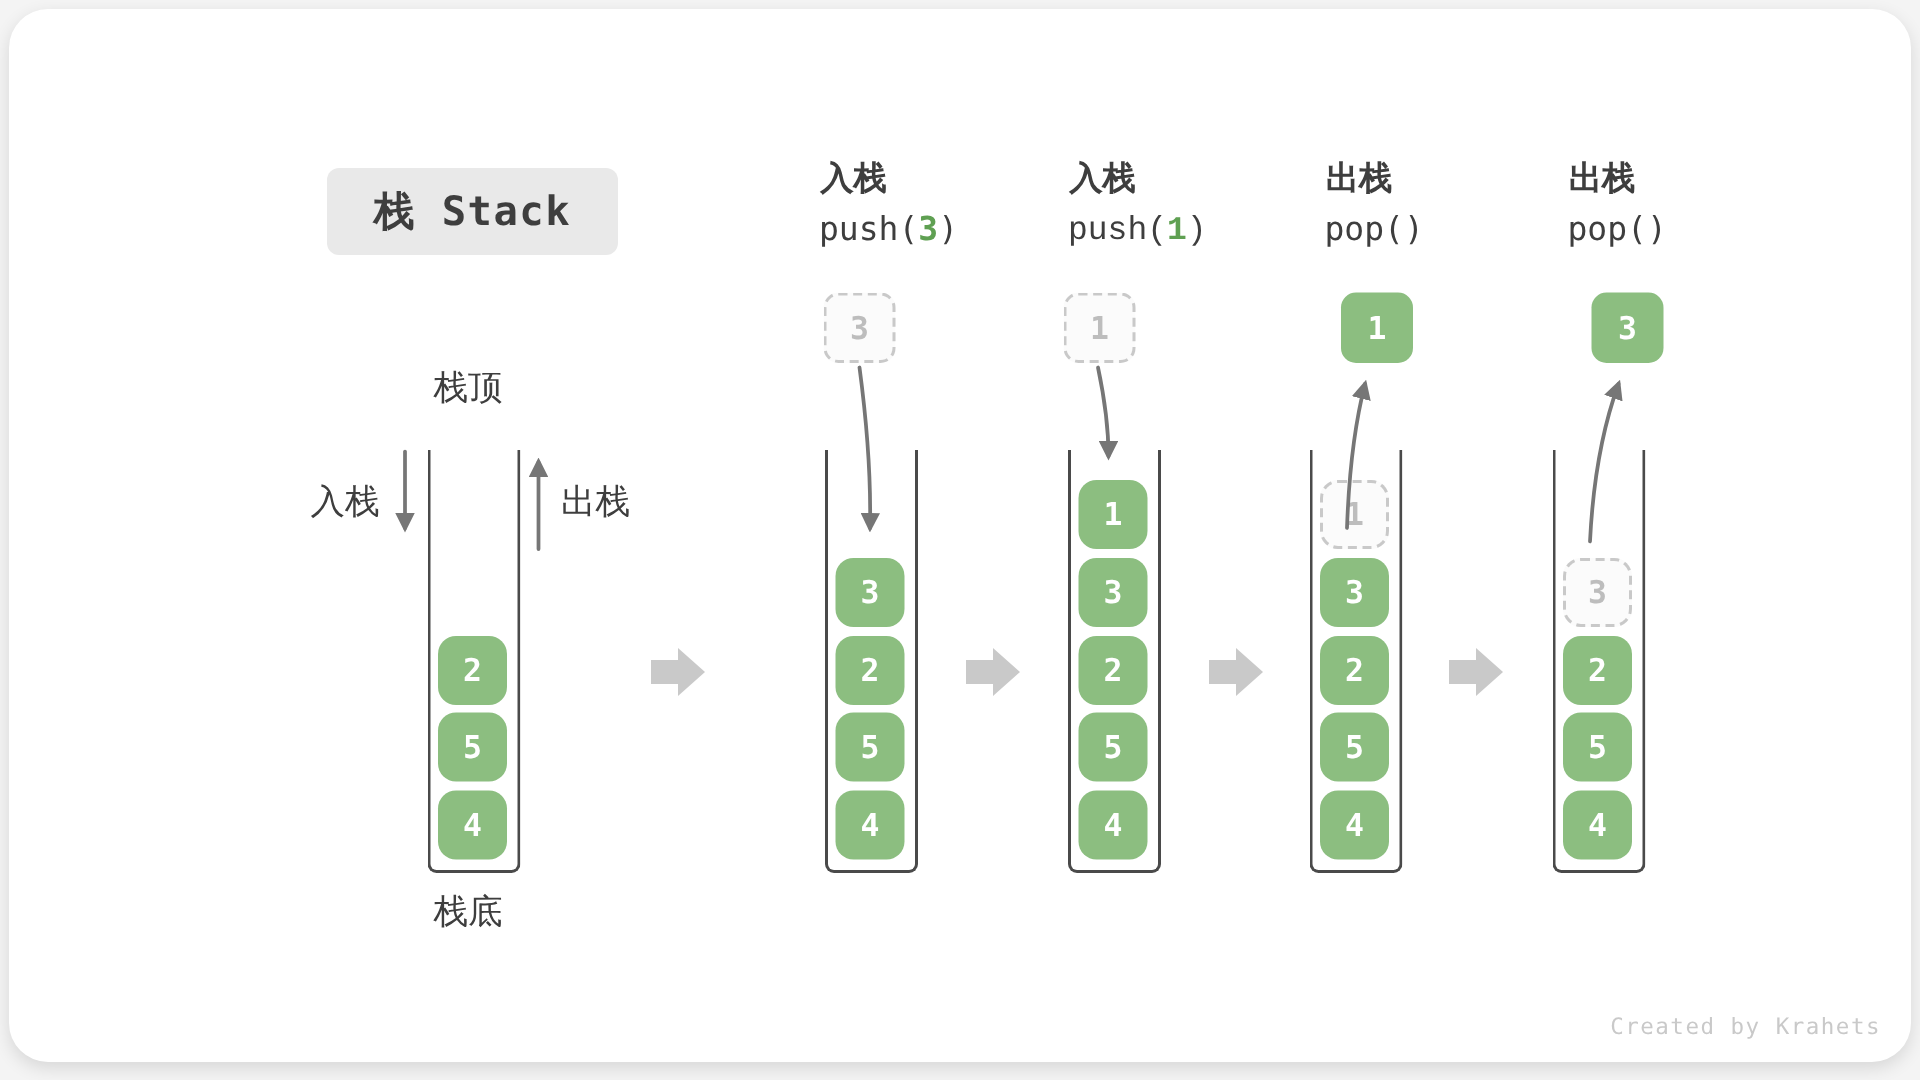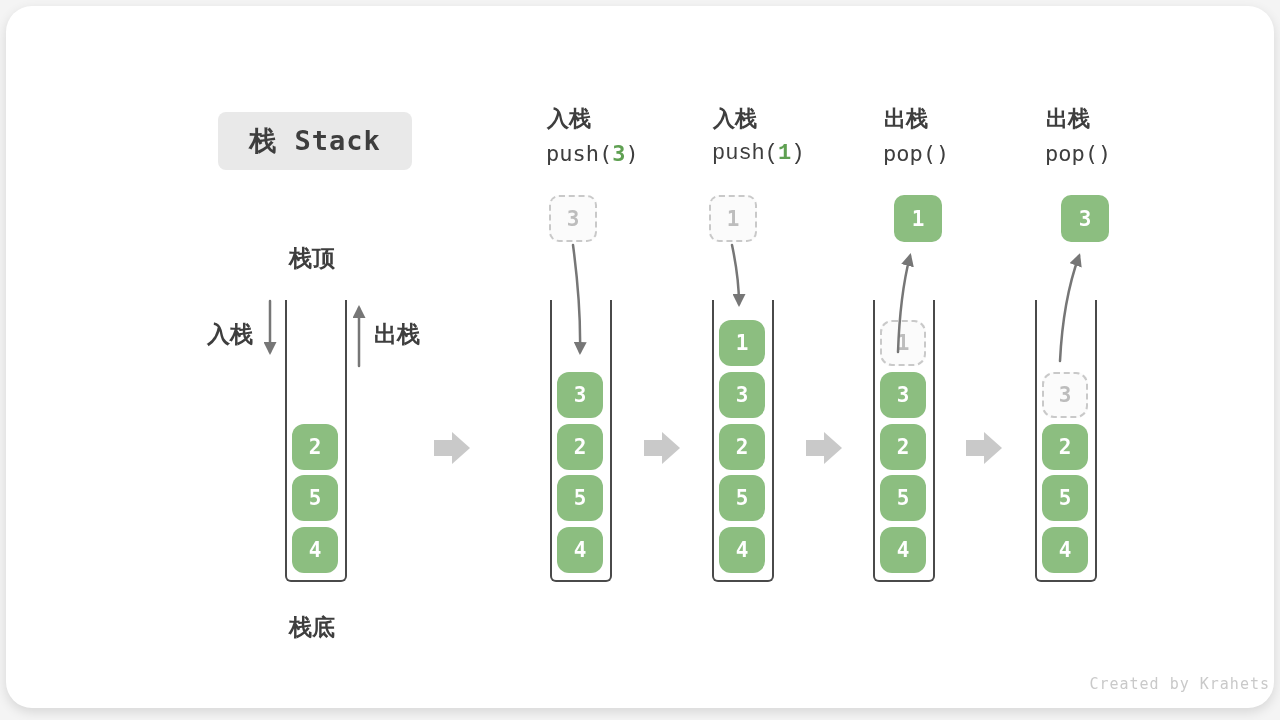--- a/index.html
+++ b/index.html
@@ -16,61 +16,61 @@
         background:var(--card-bg);border-radius:26px;
         box-shadow:0 4px 12px rgba(0,0,0,0.12);}
   .stage{position:absolute;left:0;top:0;width:1280px;height:616px;margin-left:32px;}
 
   .title-box{position:absolute;left:186px;top:112px;width:194px;height:58px;
              background:var(--title-bg);border-radius:8px;display:flex;
              align-items:center;justify-content:center;}
   .title-box span{font-family:"DejaVu Sans Mono","Liberation Mono",monospace;
                   font-size:27px;font-weight:bold;color:var(--ink);letter-spacing:1px;}
 
-  .cn-label{position:absolute;font-size:23px;font-weight:bold;color:var(--ink);
+  .cn-label{position:absolute;font-size:23px;font-weight:normal;color:var(--ink);
             white-space:nowrap;text-align:center;}
   .op-label{position:absolute;font-size:22px;font-weight:bold;color:var(--ink);
             white-space:nowrap;}
   .code-label{position:absolute;font-family:"DejaVu Sans Mono","Liberation Mono",monospace;
               font-size:22px;color:var(--ink);white-space:nowrap;}
   .code-label .g{color:var(--green-dark);font-weight:bold;}
 
   .container{position:absolute;width:62px;height:282px;box-sizing:border-box;
              background:#fff;border:2px solid var(--container-border);border-top:none;
              border-radius:0 0 6px 6px;}
 
   .cell{position:absolute;width:46px;height:46px;border-radius:12px;
         background:var(--green);display:flex;align-items:center;justify-content:center;
         color:#fff;font-size:21px;font-weight:bold;
         font-family:"DejaVu Sans Mono","Liberation Mono",monospace;}
   .cell.ghost{background:var(--ghost-bg);border:2px dashed var(--dashed-border);
               color:var(--ghost-text);box-sizing:border-box;}
   .cell.floating{width:48px;height:47px;border-radius:10px;}
 
-  .watermark{position:absolute;right:42px;top:675px;
+  .watermark{position:absolute;right:58px;top:675px;
              font-family:"DejaVu Sans Mono","Liberation Mono",monospace;
              font-size:15px;color:var(--watermark);letter-spacing:1px;}
 
   svg.overlay{position:absolute;left:0;top:0;pointer-events:none;}
   .thin-arrow{stroke:var(--arrow);stroke-width:2.5;fill:none;stroke-linecap:round;}
   .block-arrow{fill:var(--block-arrow);}
 </style>
 </head>
 <body>
 
 <div class="viewport">
   <div class="card"></div>
   <div class="stage">
 
     <div class="title-box">
       <span>栈 Stack</span>
     </div>
 
     <div class="cn-label" style="left:257px;top:243px;">栈顶</div>
-    <div class="cn-label" style="left:257px;top:612px;">栈底</div>
+    <div class="cn-label" style="left:257px;top:592px;">栈底</div>
     <div class="cn-label" style="left:175px;top:319px;">入栈</div>
     <div class="cn-label" style="left:342px;top:319px;">出栈</div>
 
     <div class="op-label" style="left:515px;top:104px;">入栈</div>
     <div class="code-label" style="left:514px;top:141px;"><span>push(</span><span class="g">3</span><span>)</span></div>
 
     <div class="op-label" style="left:681px;top:104px;">入栈</div>
     <div class="code-label" style="left:680px;top:141px;font-family:Liberation Mono, monospace;"><span>push(</span><span class="g">1</span><span>)</span></div>
 
     <div class="op-label" style="left:852px;top:104px;">出栈</div>

